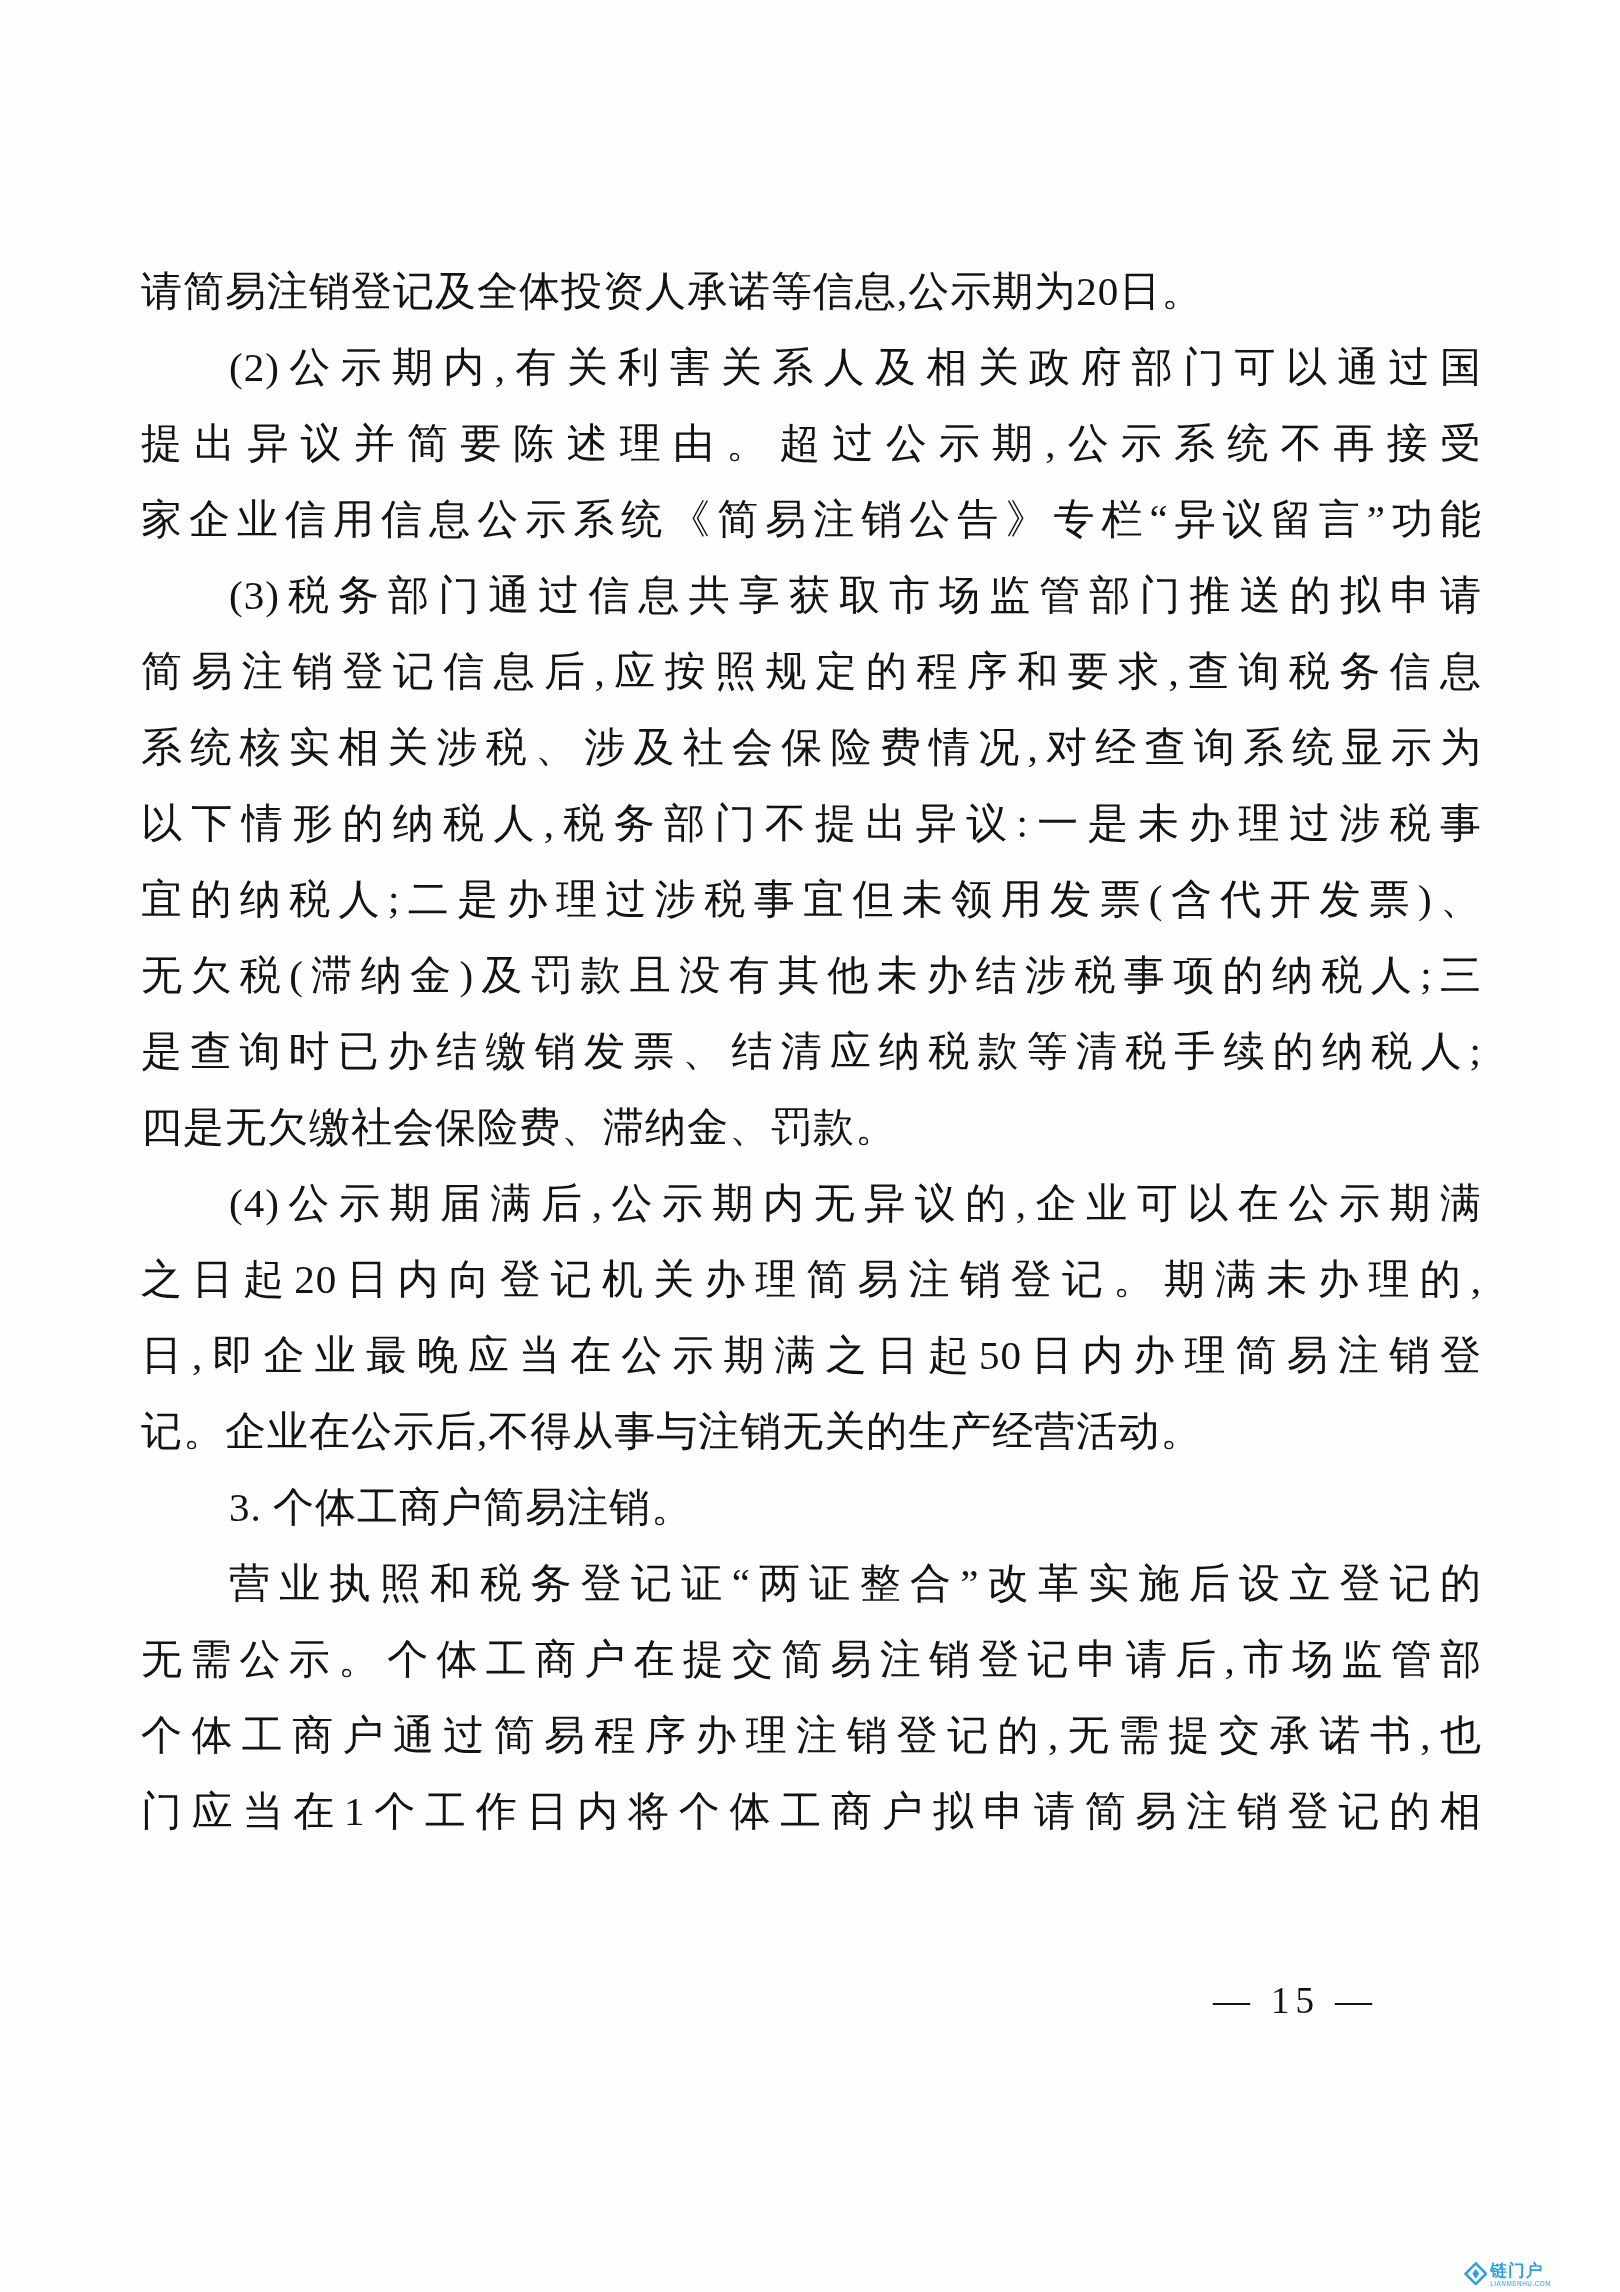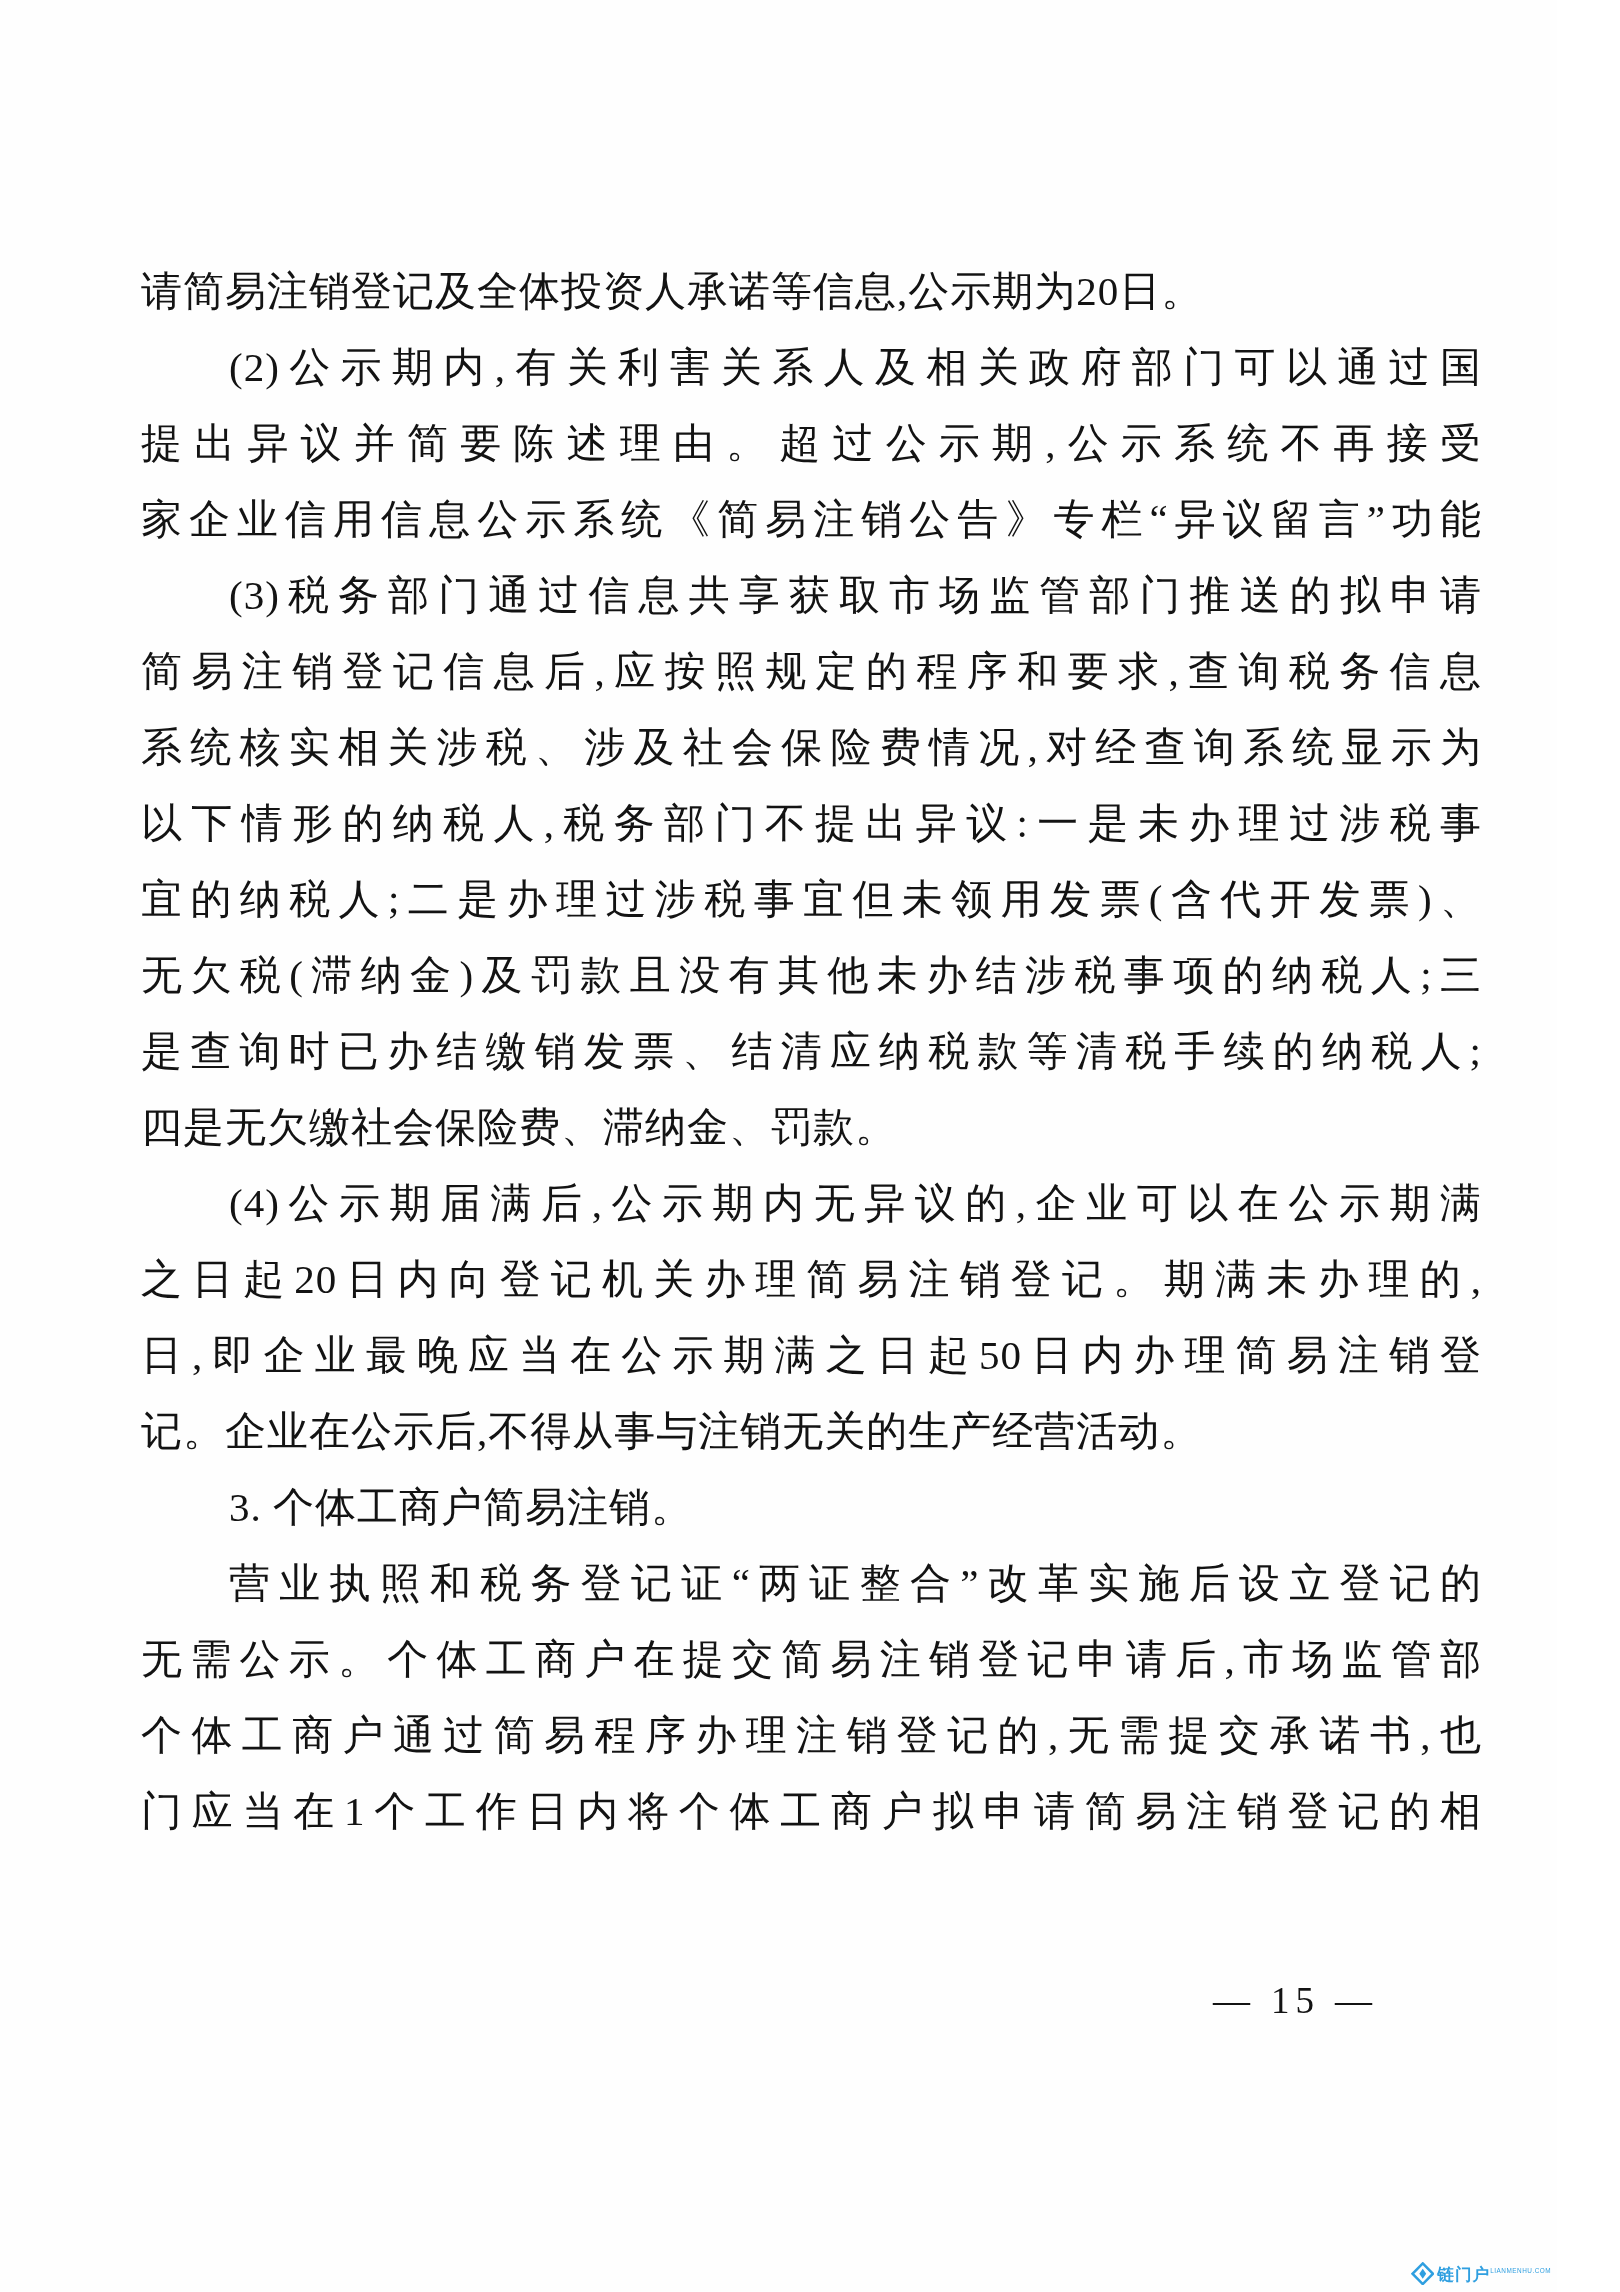--- a/index.html
+++ b/index.html
@@ -49,20 +49,21 @@
   .watermark {
     position: absolute;
     right: 5.9px;
     bottom: 3.9px;
     display: flex;
     align-items: center;
     gap: 2.9px;
   }
   .watermark .wm-text {
     display: flex;
+    flex-direction: column;
     line-height: 1;
   }
   .watermark .wm-brand {
     font-family: "Liberation Sans", "DejaVu Sans", sans-serif;
     font-weight: bold;
     font-size: 16.7px;
     letter-spacing: 1px;
   }
   .watermark .wm-domain {
     font-family: "Liberation Sans", "DejaVu Sans", sans-serif;

